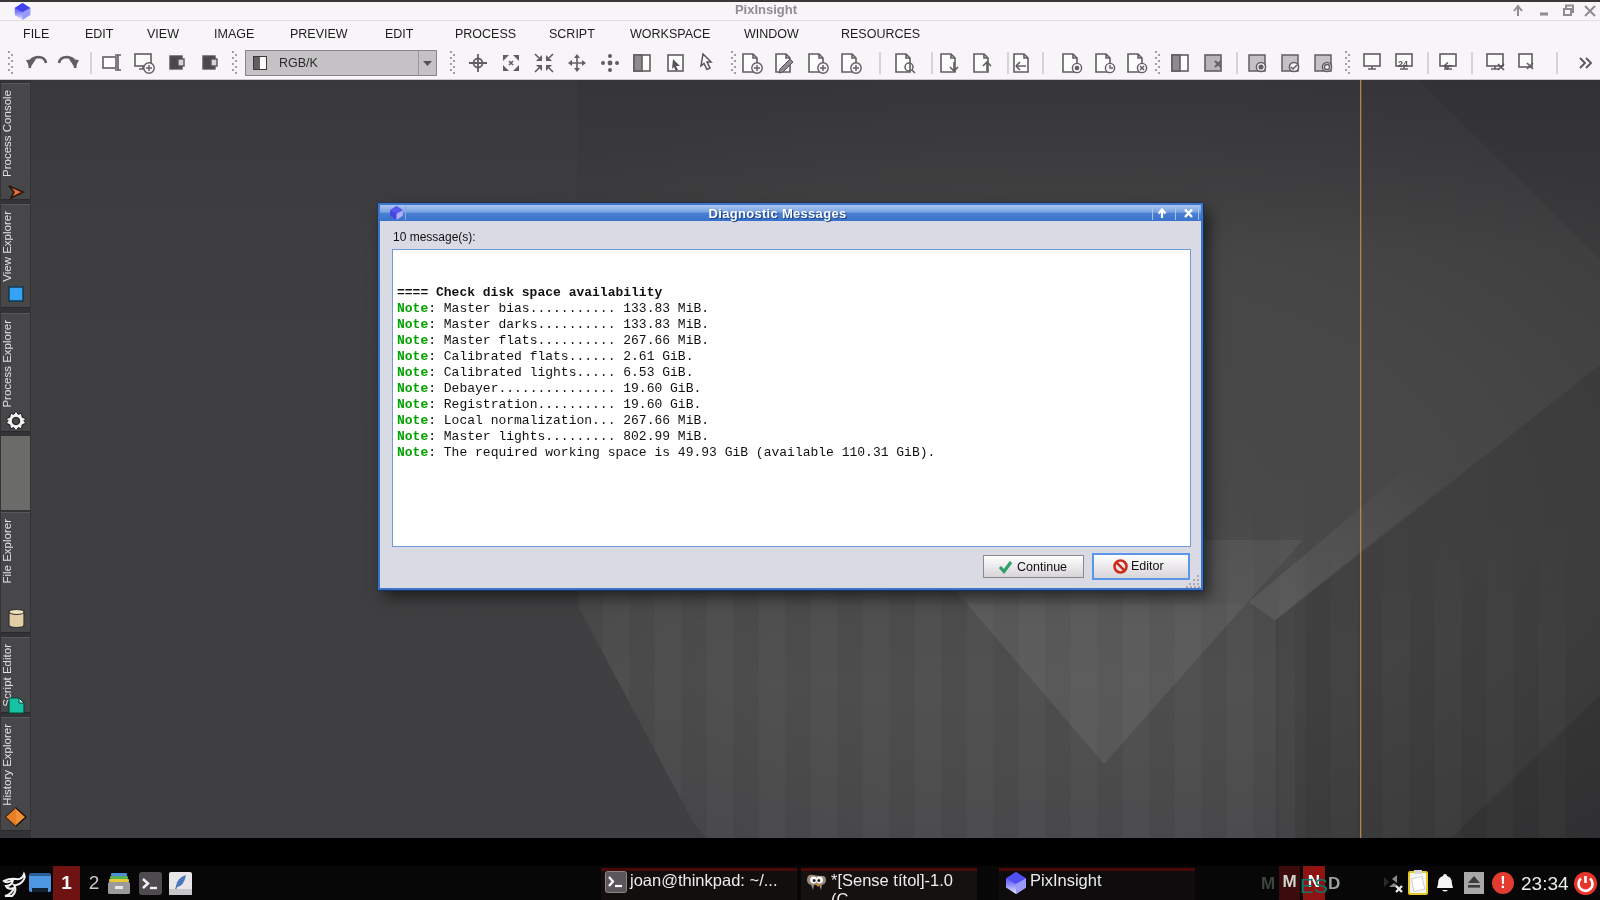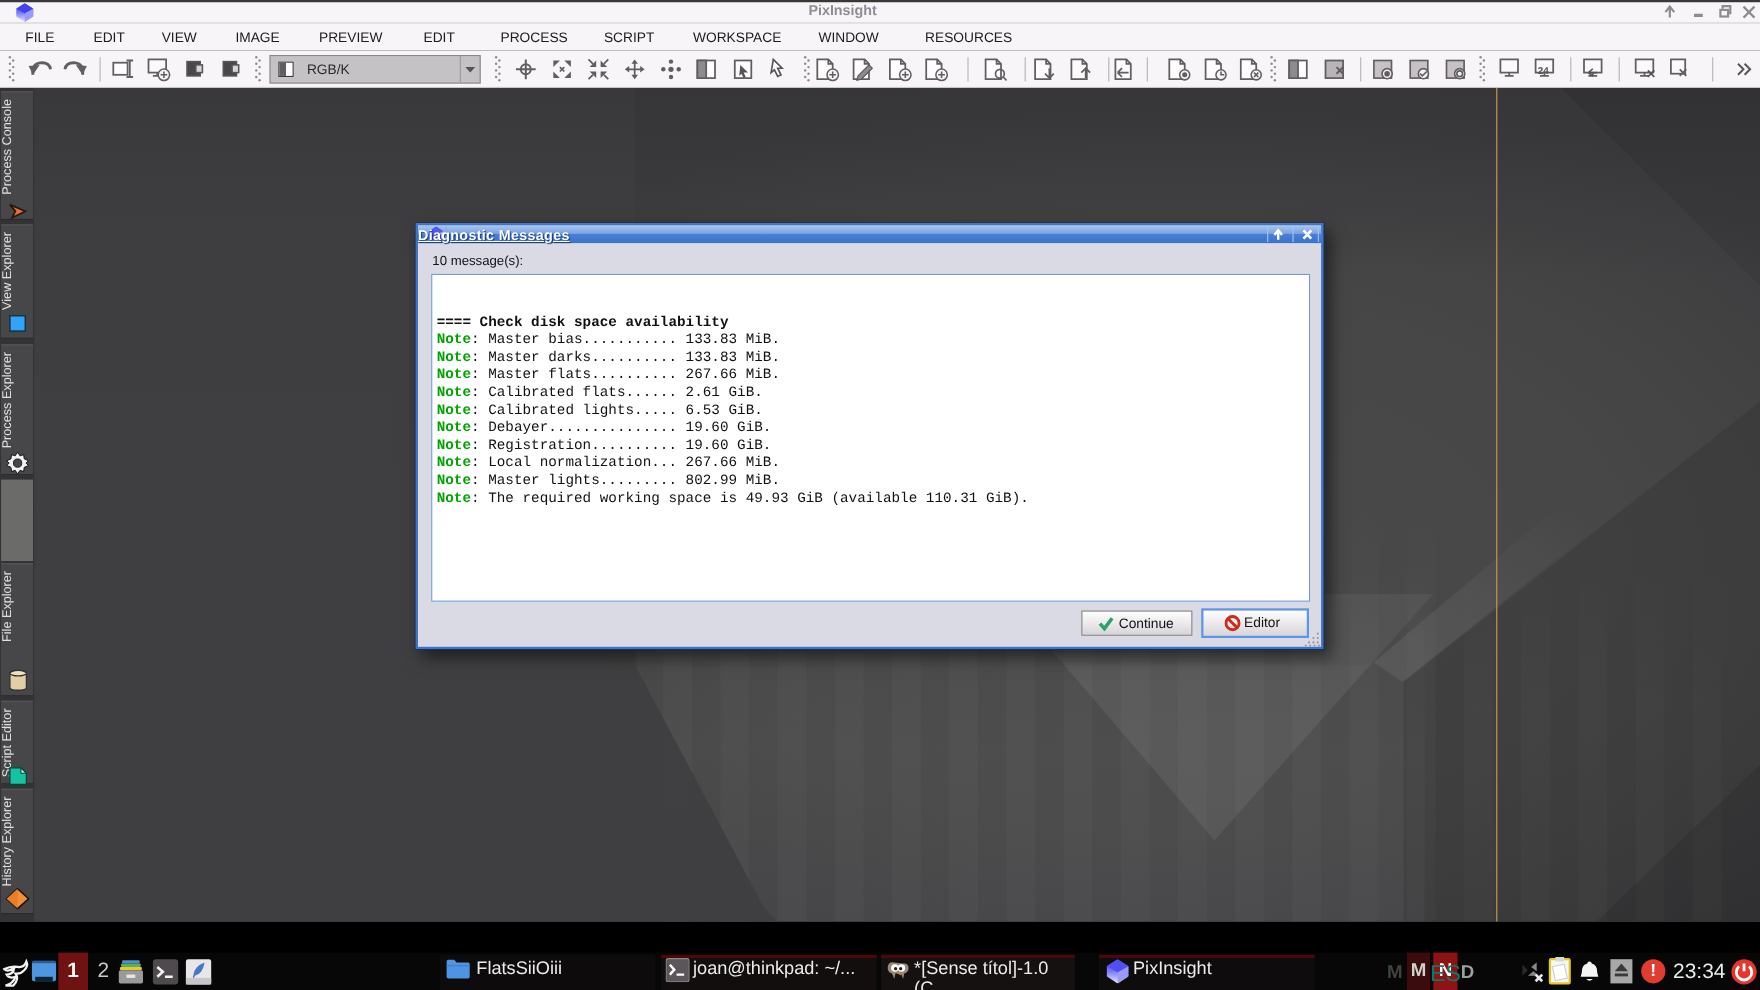--- a/index.html
+++ b/index.html
@@ -15,21 +15,21 @@
   #toolbar { left:0; top:46px; width:1600px; height:34px; background:#f8f5f8; border-bottom:1px solid #cac6ca; }
   
   #mainarea { left:0; top:80px; width:1600px; height:758px; background:#3a3a3c; }
   #dock { left:0; top:0; width:31px; height:758px; background:#333335; }
   .tab { position:absolute; left:1px; width:29px; background:#47474a; border-top:1px solid #58585c; border-bottom:1px solid #2a2a2c; }
   .tabtxt { position:absolute; left:0; top:6px; width:29px; text-align:center; color:#e0e0e0; font-size:11.5px; writing-mode:vertical-rl; transform:rotate(180deg); height:auto; white-space:nowrap; }
   #workspace { left:31px; top:0; width:1569px; height:758px; overflow:hidden; }
   
   #dialog { left:378px; top:123px; width:825px; height:387px; background:#d9dae4; border:2px solid #3c74c8; box-shadow:1px 1px 0 #16325e, 6px 7px 14px rgba(0,0,0,0.55); outline:1px solid rgba(22,46,94,0.55); }
   #dlgtitle { left:0; top:0; width:821px; height:16px; background:linear-gradient(#aac6f0 0%, #79a3e2 45%, #4a80d4 50%, #3a72cc 100%); }
-  #dlgtitletxt { left:0; top:1px; width:795px; text-align:left; color:#fff; font-weight:bold; font-size:13px; letter-spacing:0.3px; text-shadow:1px 1px 1px #1a3a7a;text-decoration:underline; }
+  #dlgtitletxt { left:0; top:1px; width:795px; text-align:center; color:#fff; font-weight:bold; font-size:13px; letter-spacing:0.3px; text-shadow:1px 1px 1px #1a3a7a; }
   #dlglabel { left:13px; top:25px; font-size:12px; color:#111; }
   #dlgtext { left:12px; top:44px; width:799px; height:298px; background:#fff; border:1px solid #6f9bd9; font-family:"Liberation Mono", monospace; font-size:13px; line-height:16px; color:#111; padding:35px 0 0 4px; white-space:pre; }
   .note { color:#00a300; font-weight:bold; }
   .btn { position:absolute; height:23px; background:linear-gradient(#fefefe, #e8e5e8 60%, #d8d5d8); border:1px solid #8a8a8a; font-size:12.5px; color:#111; text-align:center; }
   
   #bottombar { left:0; top:838px; width:1600px; height:28px; background:#f3f0f3; border-top:1px solid #dad6da;margin-top:40px; }
   #taskbar { left:0; top:866px; width:1600px; height:34px; background:#070707; }
   .tbtn { position:absolute; top:2px; height:32px; color:#ececec; font-size:16.5px; }
 </style>
 </head>
@@ -504,27 +504,20 @@
       </svg>
   </div>
   <div class="abs" style="left:169px;top:6px;width:23px;height:23px;background:#e8e6e8;border-radius:2px">
     <svg width="23" height="23">
         <path d="M17,3 Q8,6 7,14 L6,19 L8,15 Q15,14 17,3 Z" fill="#4a78c0"></path>
         <path d="M6,19 L10,9" stroke="#4a78c0" stroke-width="1" fill="none"></path>
       </svg>
     <div class="abs" style="left:0;top:17px;width:23px;height:6px;background:#c8c6c8"></div>
   </div>
 
-  <div class="tbtn" style="left:400px;width:196px;background:#0d0b0b">
-    <svg class="abs" style="left:5px;top:2px" width="23" height="22" viewBox="0 0 23 22">
-      <path d="M1,4 Q1,2.5 2.5,2.5 L8,2.5 L10,5 L20.5,5 Q22,5 22,6.5 L22,18 Q22,19.5 20.5,19.5 L2.5,19.5 Q1,19.5 1,18 Z" fill="#4e94e2"></path>
-      <path d="M1,8 H22" stroke="#3a7cc8" stroke-width="1"></path>
-    </svg>
-    <span class="abs" style="left:33px;top:3px">FlatsSiiOiii</span>
-  </div>
   <div class="tbtn" style="left:601px;width:196px;background:#120e0e;border-top:3px solid #4a0808">
     <svg class="abs" style="left:4px;top:0" width="22" height="22" viewBox="0 0 22 22">
       <rect x="0.5" y="0.5" width="21" height="21" rx="2" fill="#5a565a" stroke="#8a868a" stroke-width="1"></rect>
       <path d="M4,6 L8,10.5 L4,15" stroke="#fff" stroke-width="2.2" fill="none"></path>
         <path d="M10,15 H17" stroke="#fff" stroke-width="2.2"></path>
     </svg>
     <span class="abs" style="left:29px;top:0px">joan@thinkpad: ~/...</span>
   </div>
   <div class="tbtn" style="left:801px;width:176px;background:#151111;border-top:3px solid #4a0808">
     <svg class="abs" style="left:4px;top:0" width="23" height="22" viewBox="0 0 23 22">

